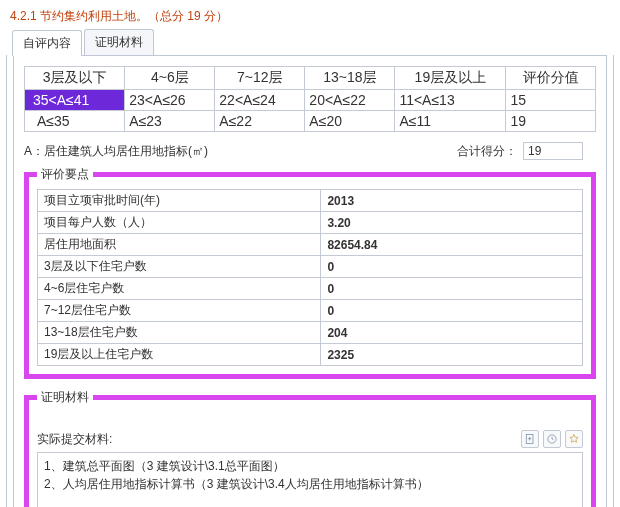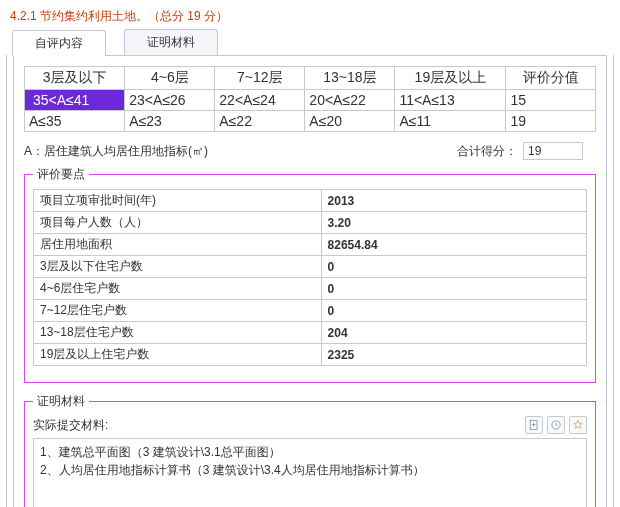--- a/index.html
+++ b/index.html
@@ -8,50 +8,50 @@
     font-family: "SimSun", "宋体", Arial, sans-serif;
     font-size: 12px; color: #333;
     background: #fff;
     width: 620px;
   }
   .outer { border: 1px solid #bfc7d6; border-top: none; height: 498px; overflow: hidden; }
   .title { padding: 2px 4px 6px 4px; color: #c2410c; }
   .tabs { display: flex; align-items: flex-end; height: 24px; padding-left: 6px;}
   .tab {
     border: 1px solid #bfc7d6; border-bottom: none;
-    padding: 4px 22px; margin-right: 18px; background: #f4f6fa;
+    padding: 4px 10px; margin-right: 2px; background: #f4f6fa;
     border-top-left-radius: 3px; border-top-right-radius: 3px;
     font-size: 12px; color: #333; cursor: pointer;
   }
   .tab.active { background: #fff; position: relative; top: 1px; }
   .panel { border: 1px solid #bfc7d6; margin: 0 6px; padding: 10px 10px 0 10px; height: 468px;}
   table.grid { width: 100%; border-collapse: collapse; }
   table.grid th, table.grid td {
     border: 1px solid #c4c9d6; padding: 2px 4px; text-align: center; font-weight: normal;
     font-size: 14px; color: #333; height: 18px;
   }
   table.grid .hl { background: #6d28d9; color: #fff; text-align: left; padding-left: 8px;}
   .rowA { display: flex; align-items: center; margin: 10px 13px 6px 0;}
   .rowA .label { flex: 1; }
   .rowA .score-lbl { margin-right: 6px; color: #333;}
   .score-input {
     width: 60px; height: 18px; border: 1px solid #c4c9d6;
     font-size: 12px; padding: 0 4px; background: #fff; color: #333;
   }
   fieldset.fs {
-    border: 1px solid #d946ef; margin: 0 0 10px 0; padding: 6px 8px 16px 8px;
+    border: 5px solid #d946ef; margin: 0 0 10px 0; padding: 6px 8px 8px 8px;
   }
   fieldset.fs legend { padding: 0 4px; color: #333; font-size: 12px;}
   table.kv { width: 100%; border-collapse: collapse; }
   table.kv td {
     border: 1px solid #c4c9d6; padding: 2px 6px; font-size: 12px; color: #333; height: 16px;
   }
   table.kv td.k { width: 52%; }
   table.kv td.v { font-weight: bold; }
-  .mat-head { display: flex; align-items: center; margin: 0 0 4px 0; justify-content: center;}
+  .mat-head { display: flex; align-items: center; margin: 18px 0 4px 0; justify-content: center;}
   .mat-head .lbl { flex: 1; }
   .mat-head .icons { display: flex; gap: 4px; }
   .iconbtn {
     width: 18px; height: 18px; border: 1px solid #c4c9d6; background: #f8f9fb;
     display: flex; align-items: center; justify-content: center; cursor: pointer;
     border-radius: 2px;
   }
   .iconbtn svg { width: 12px; height: 12px; }
   .mat-box {
     border: 1px solid #c4c9d6; height: 88px; padding: 4px 6px; overflow: auto;
@@ -83,21 +83,21 @@
     </tr>
     <tr>
       <td class="hl">35&lt;A≤41</td>
       <td style="text-align:left">23&lt;A≤26</td>
       <td style="text-align:left">22&lt;A≤24</td>
       <td style="text-align:left">20&lt;A≤22</td>
       <td style="text-align:left">11&lt;A≤13</td>
       <td style="text-align:left">15</td>
     </tr>
     <tr>
-      <td style="text-align:left;padding-left:4px">A≤35</td>
+      <td style="text-align:left;padding-left:12px">A≤35</td>
       <td style="text-align:left">A≤23</td>
       <td style="text-align:left">A≤22</td>
       <td style="text-align:left">A≤20</td>
       <td style="text-align:left">A≤11</td>
       <td style="text-align:left">19</td>
     </tr>
   </tbody>
       </table>
 
   <div class="rowA">

